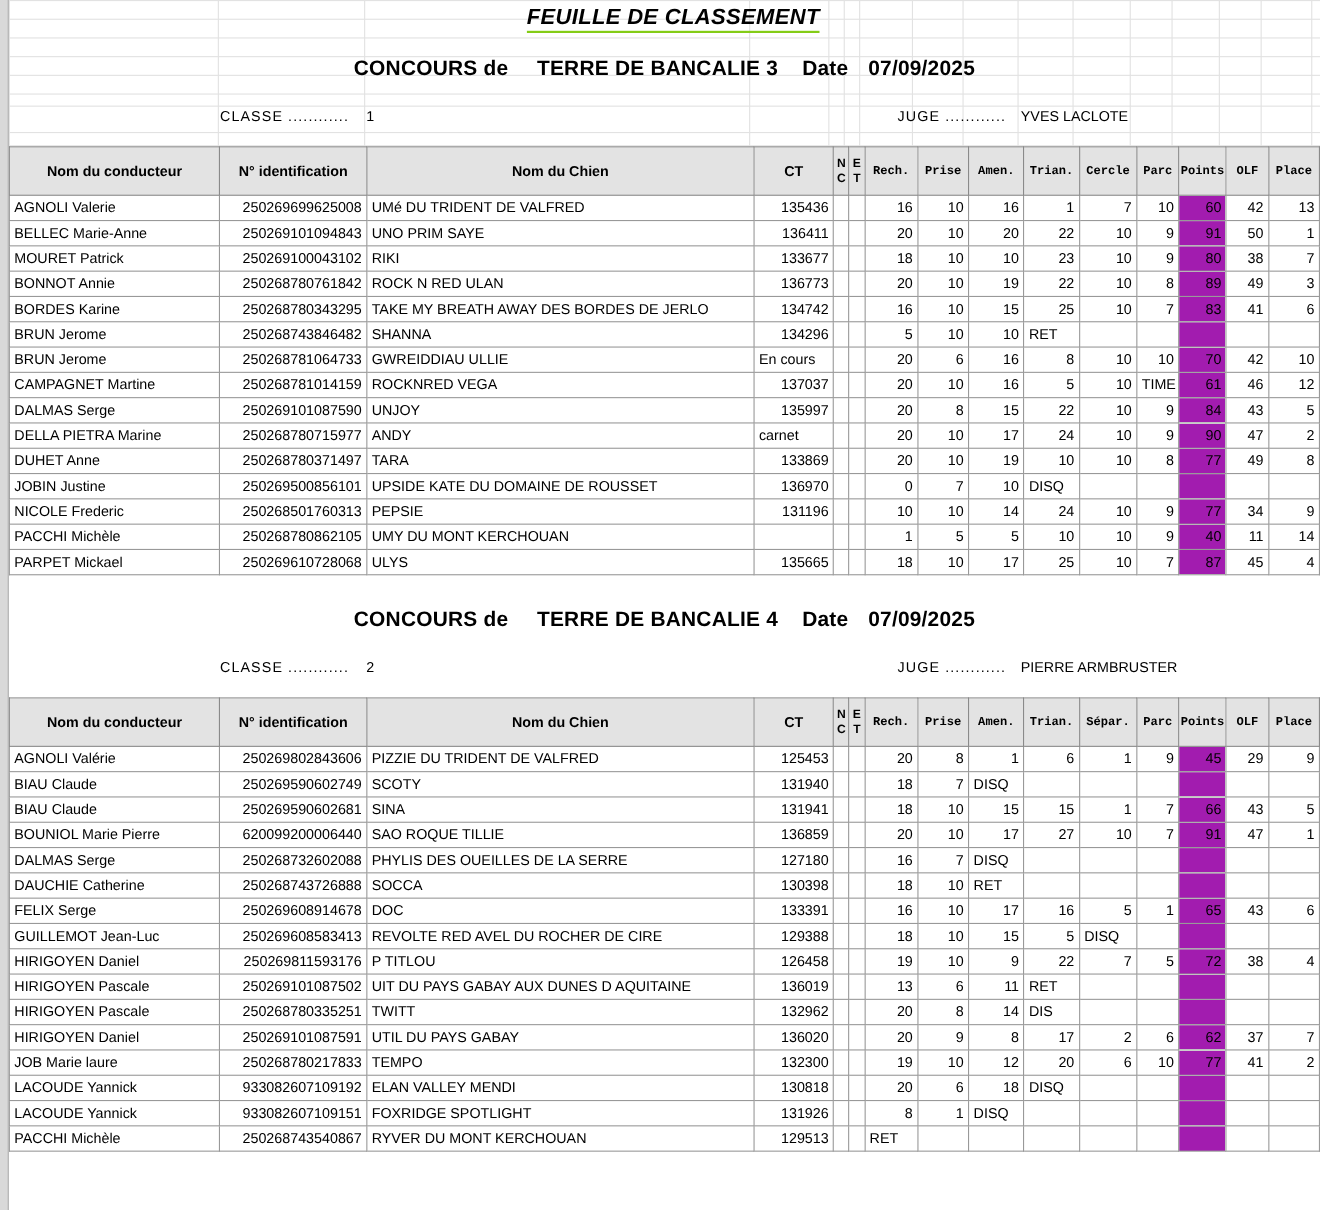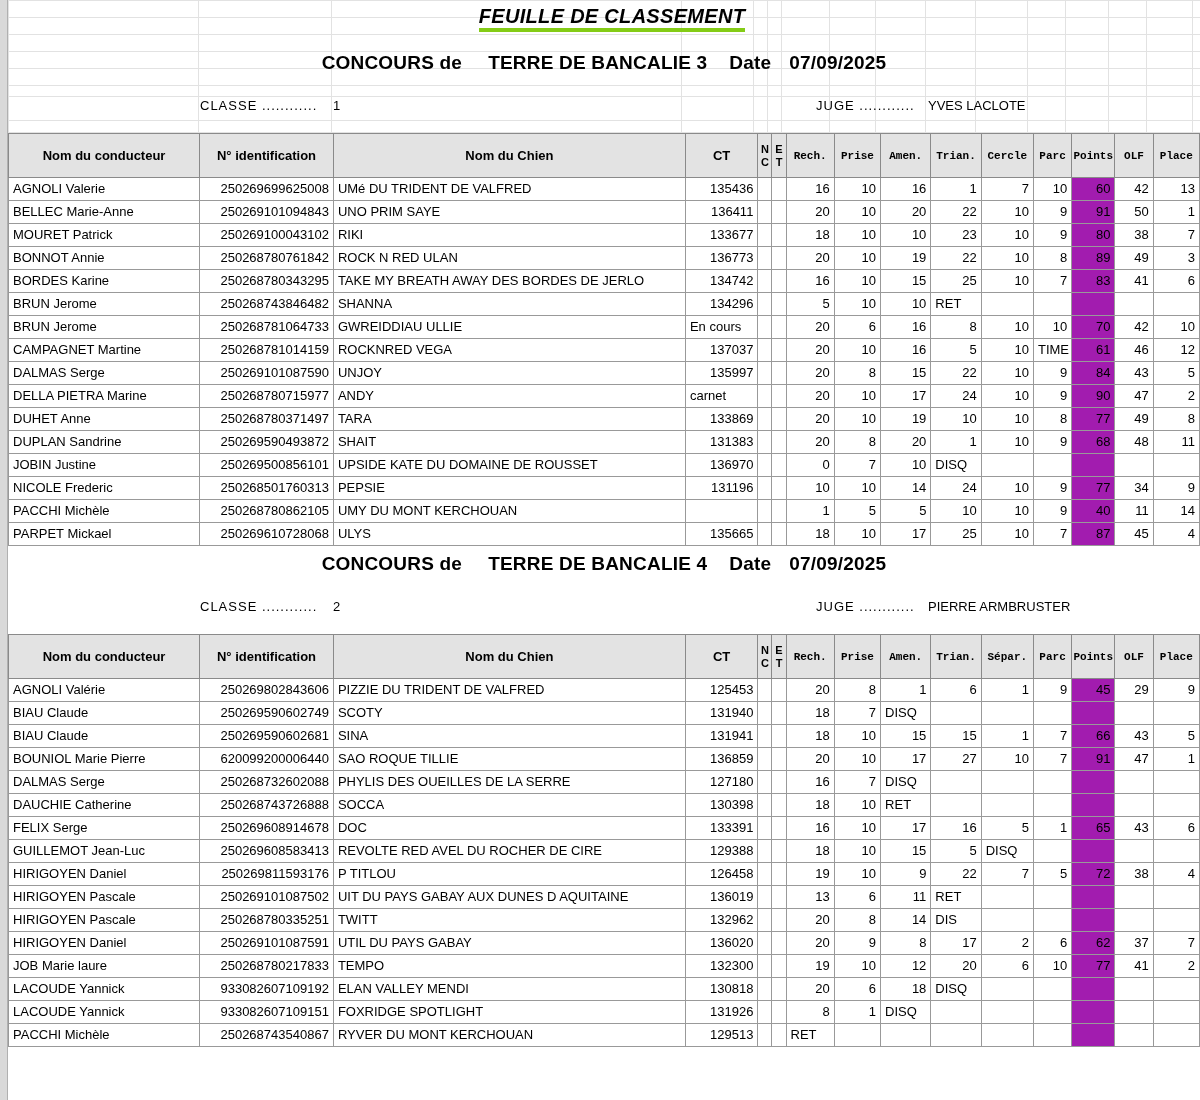--- a/index.html
+++ b/index.html
@@ -36,21 +36,21 @@
   .topgrid .hline { position: absolute; left: 0; right: 0; height: 1px; background: #e2e2e2; }
   .sheet-title {
     position: absolute;
     left: 8px; top: 5px; width: 1192px;
     text-align: center;
     font-size: 20px;
     font-weight: bold;
     font-style: italic;
     letter-spacing: 0.3px;
   }
-  .sheet-title span.u { border-bottom: 4px solid #84cc16; padding-bottom: 1px; text-align: right; }
+  .sheet-title span.u { border-bottom: 2px solid #84cc16; padding-bottom: 1px; text-align: right; }
 
   .concours-line {
     width: 1192px;
     text-align: center;
     font-size: 19px;
     font-weight: bold;
     letter-spacing: 0.2px;
     white-space: nowrap;
   }
   .concours-line .lbl { font-weight: bold; }
@@ -404,37 +404,20 @@
       <td class="num">10</td>
       <td class="num">19</td>
       <td class="num">10</td>
       <td class="num">10</td>
       <td class="num">8</td>
       <td class="pts">77</td>
       <td class="num">49</td>
       <td class="num">8</td>
     </tr>
     <tr>
-      <td class="txt">DUPLAN Sandrine</td>
-      <td class="num">250269590493872</td>
-      <td class="txt">SHAIT</td>
-      <td class="num">131383</td>
-      <td class="ctr"></td>
-      <td class="ctr"></td>
-      <td class="num">20</td>
-      <td class="num">8</td>
-      <td class="num">20</td>
-      <td class="num">1</td>
-      <td class="num">10</td>
-      <td class="num">9</td>
-      <td class="pts">68</td>
-      <td class="num">48</td>
-      <td class="num">11</td>
-    </tr>
-    <tr>
       <td class="txt">JOBIN Justine</td>
       <td class="num">250269500856101</td>
       <td class="txt">UPSIDE KATE DU DOMAINE DE ROUSSET</td>
       <td class="num">136970</td>
       <td class="ctr"></td>
       <td class="ctr"></td>
       <td class="num">0</td>
       <td class="num">7</td>
       <td class="num">10</td>
       <td class="numl">DISQ</td>

